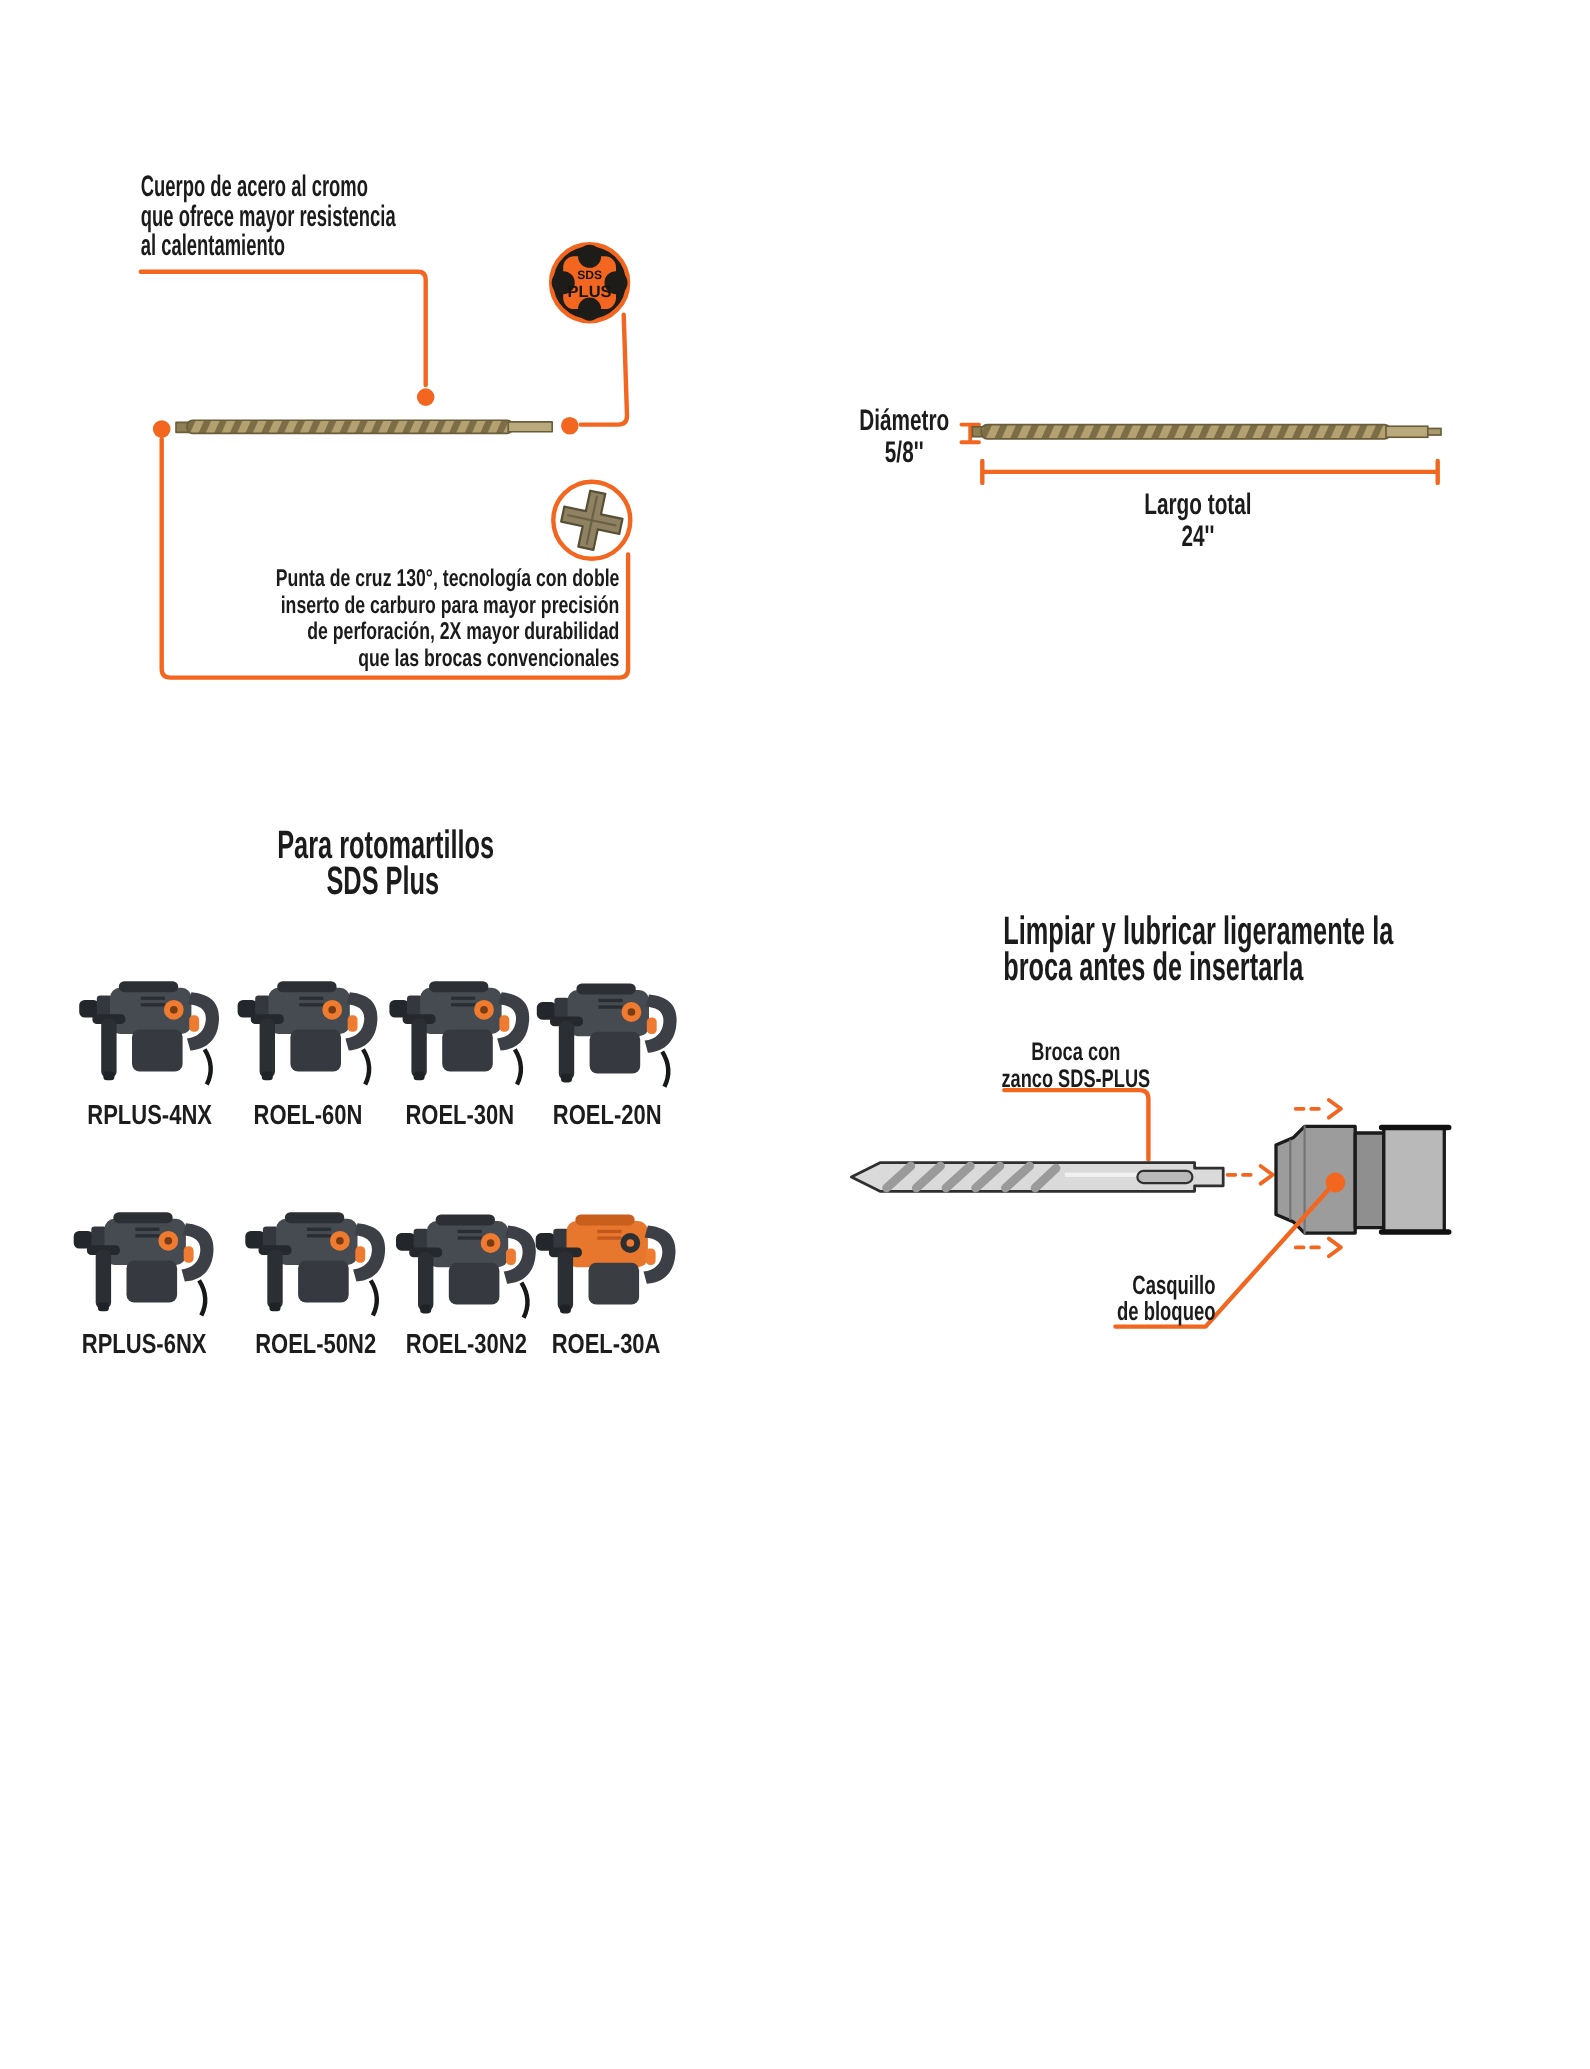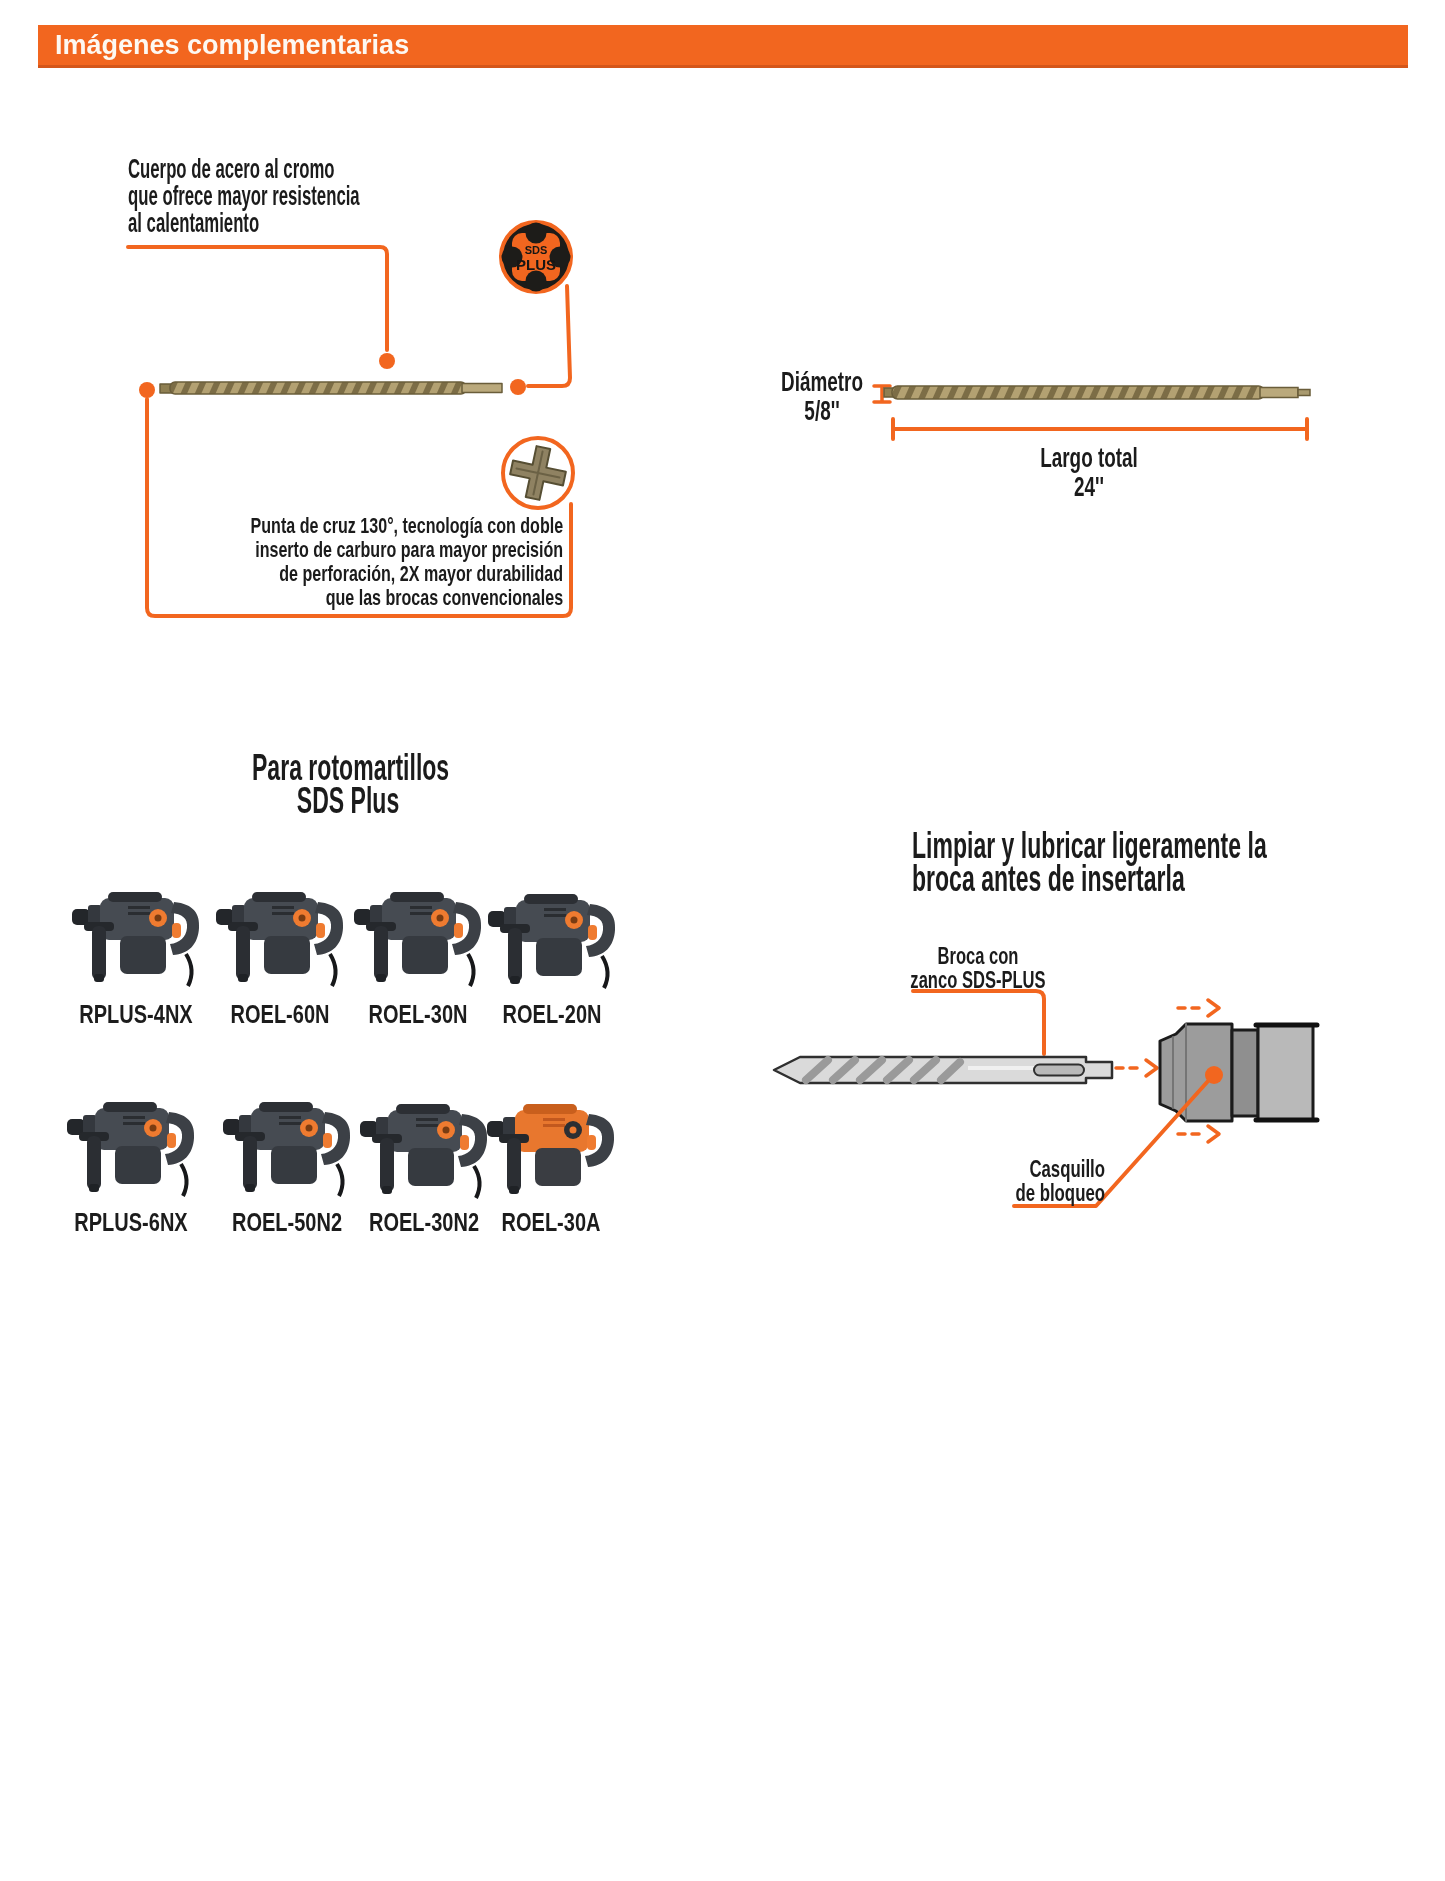--- a/index.html
+++ b/index.html
@@ -17,23 +17,20 @@
   .model{position:absolute;width:170px;text-align:center;color:#1c1c1c;font-weight:700;
          font-size:25px;line-height:25px;transform:scale(.8,1);transform-origin:center top;white-space:nowrap;}
   #art{position:absolute;left:0;top:0;pointer-events:none;}
   #art text{font-family:"Liberation Sans",sans-serif;font-weight:700;}
 </style>
 </head>
 <body>
 
 <div id="page">
 
-  <div class="titlebar">
-    <span>Imágenes complementarias</span>
-  </div>
 
   <svg id="art" width="1445" height="1881" viewBox="0 0 1445 1881">
     <defs>
       <pattern id="twist" patternUnits="userSpaceOnUse" width="13" height="13" patternTransform="rotate(24)">
         <rect width="13" height="13" fill="#b3a172"></rect>
         <rect x="0" width="6" height="13" fill="#7c6d46"></rect>
       </pattern>
 
       <g id="hammer">
         <rect x="2" y="33" width="18" height="16" rx="5" fill="#23262a"></rect>

